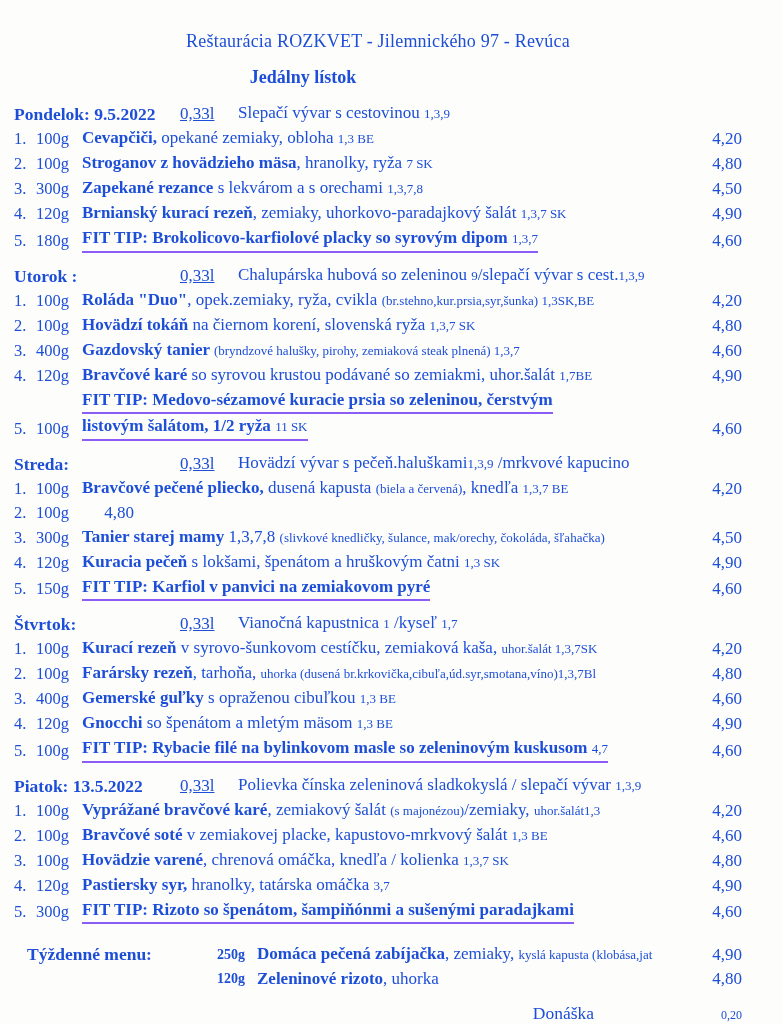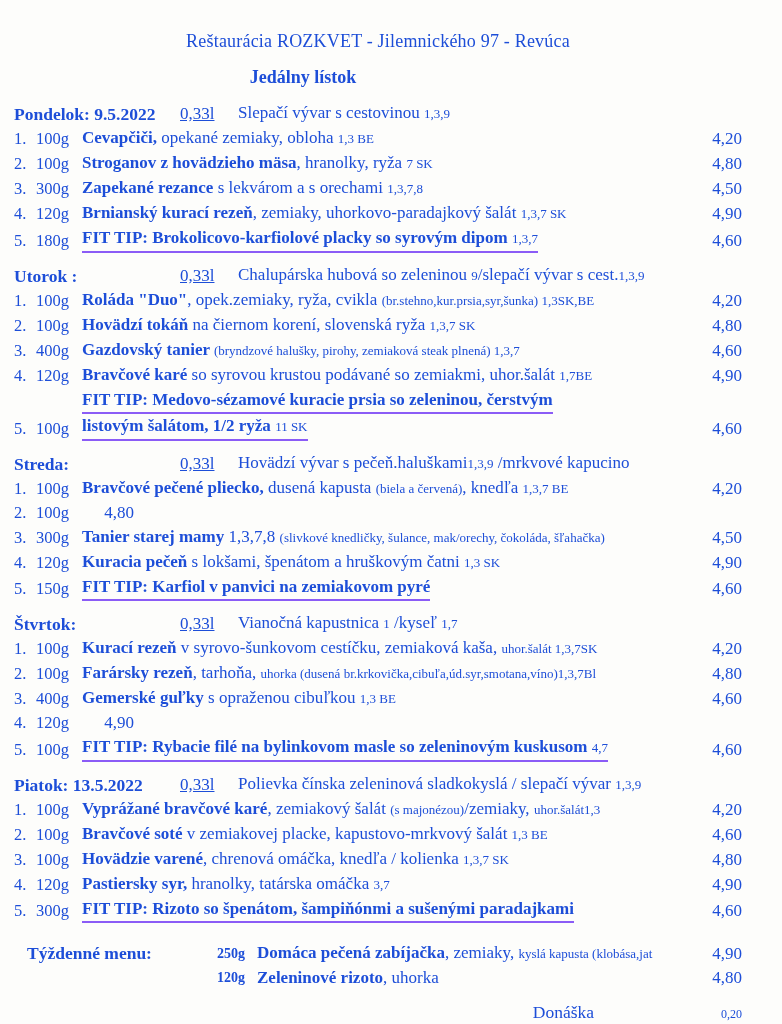--- a/index.html
+++ b/index.html
@@ -208,20 +208,23 @@
           <span class="num">3.</span>
           <span class="wt">400g</span>
           <span class="dish">
             <span class="dline"><span class="seg-b">Gemerské guľky</span><span class="seg-r"> s opraženou cibuľkou </span><span class="seg-s">1,3 BE</span></span>
           </span>
           <span class="price">4,60</span>
         </div>
         <div class="item-row row">
           <span class="num">4.</span>
           <span class="wt">120g</span>
+          <span class="dish">
+            <span class="dline"><span class="seg-b">Gnocchi</span><span class="seg-r"> so špenátom a mletým mäsom </span><span class="seg-s">1,3 BE</span></span>
+          </span>
           <span class="price">4,90</span>
         </div>
         <div class="item-row row">
           <span class="num">5.</span>
           <span class="wt">100g</span>
           <span class="dish">
             <span class="dline ul"><span class="seg-b">FIT TIP: Rybacie filé na bylinkovom masle so zeleninovým kuskusom </span><span class="seg-s">4,7</span></span>
           </span>
           <span class="price">4,60</span>
         </div>

